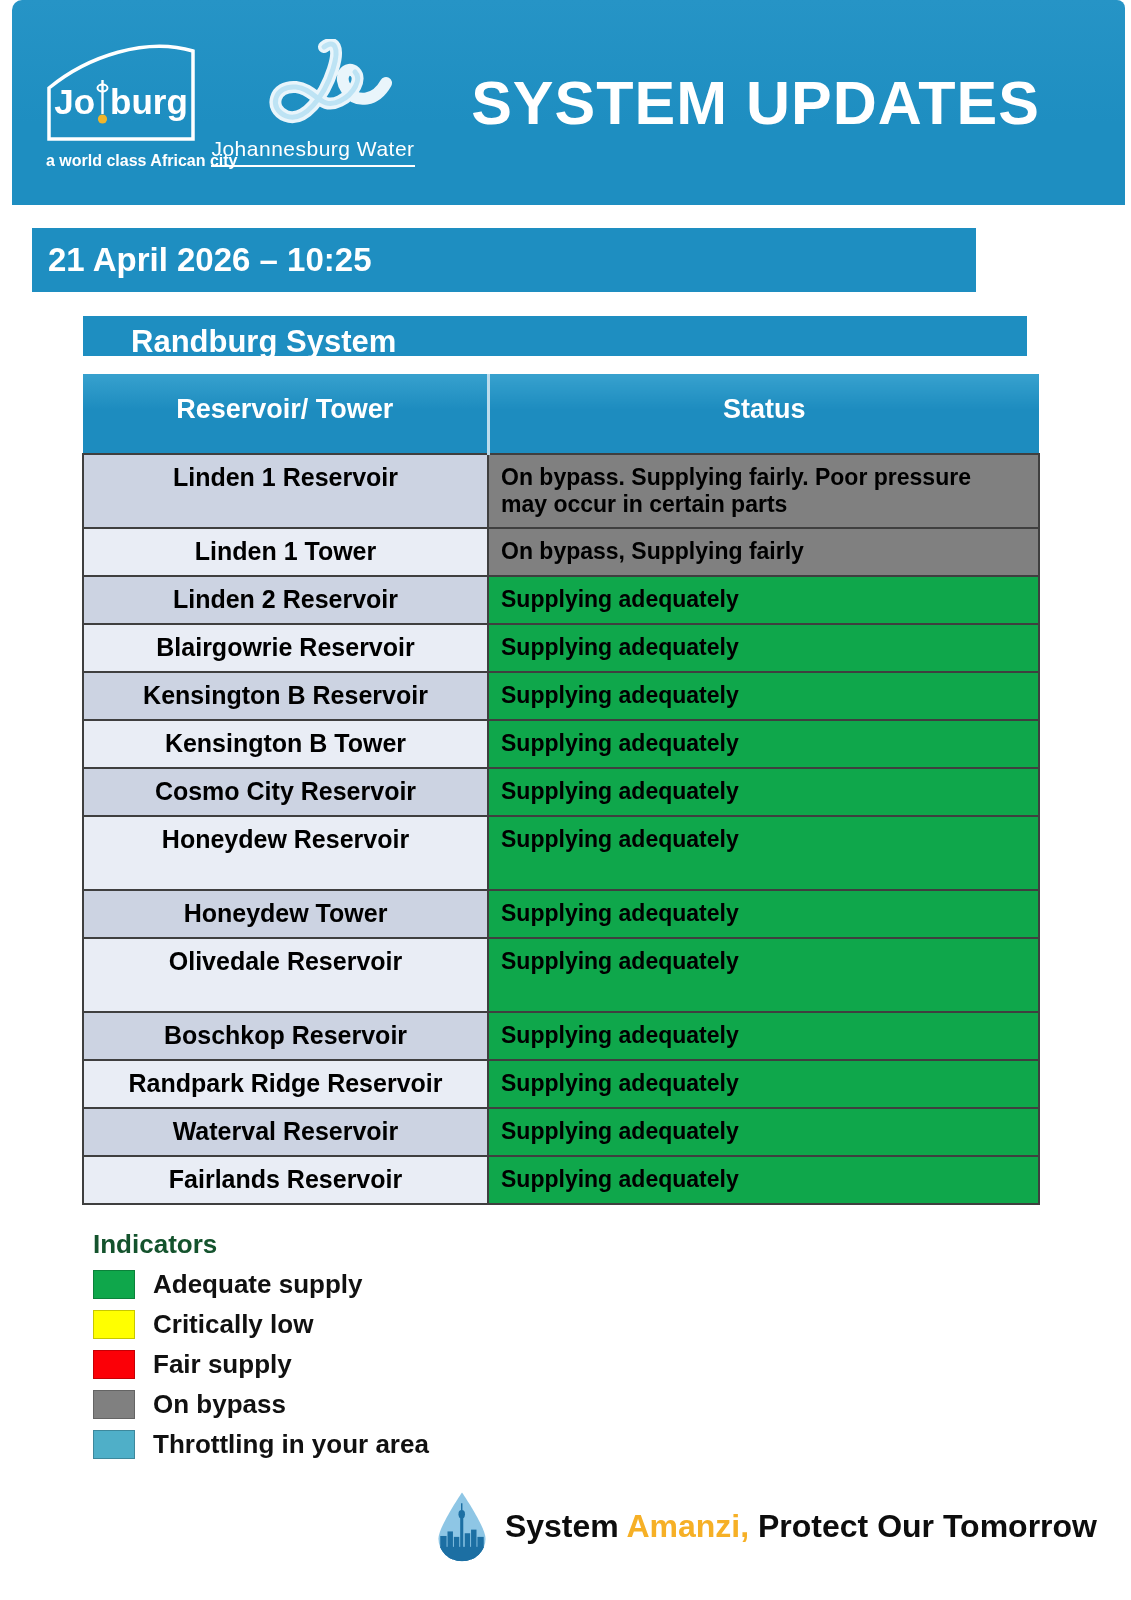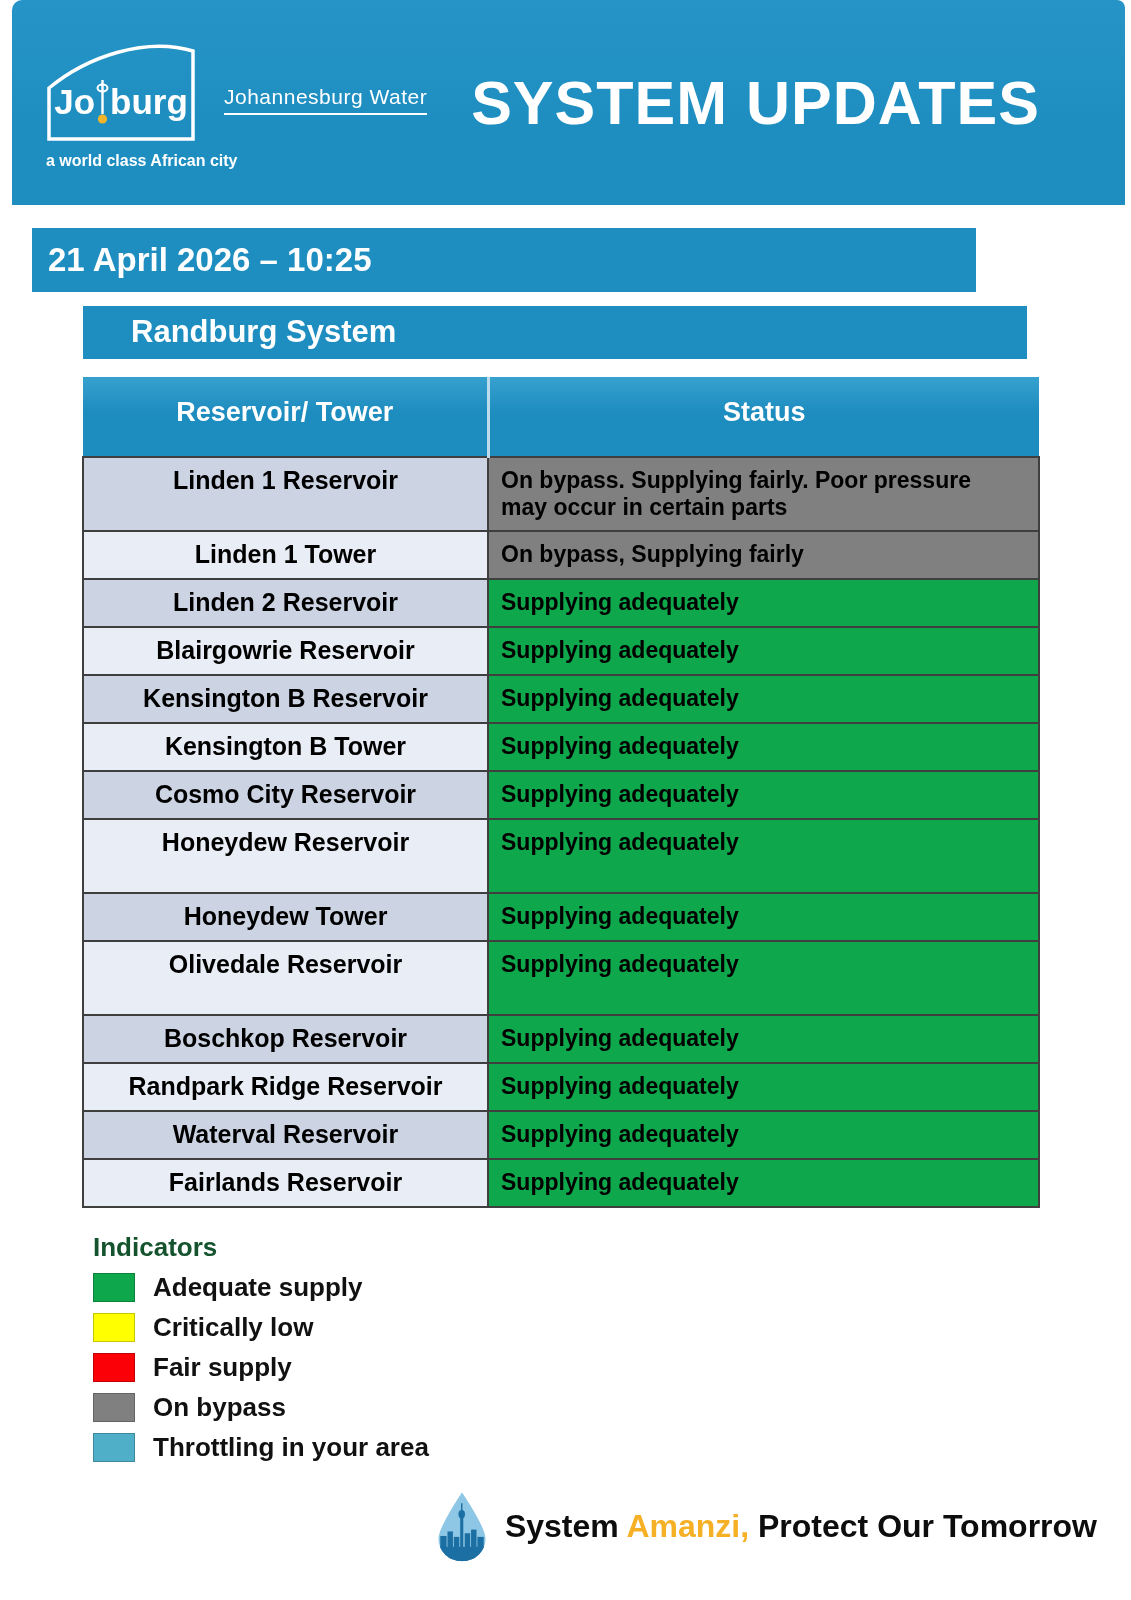--- a/index.html
+++ b/index.html
@@ -35,41 +35,41 @@
     font-size: 35px; font-weight: bold; letter-spacing: 0px;
     display: flex; align-items: flex-end; justify-content: center;
   }
   .joburg-word .tower-glyph { display: inline-block; margin: 0 1px -2px 1px; }
   .joburg-tagline {
     margin-top: 10px; color: #ffffff;
     font-size: 16px; font-weight: bold; white-space: nowrap;
   }
   .jw-block {
     margin-left: 26px; width: 178px; flex: 0 0 auto;
-    display: flex; flex-direction: row; align-items: center;
+    display: flex; flex-direction: column; align-items: center;
   }
   .jw-word {
     color: #ffffff; font-size: 21px; letter-spacing: 0.5px;
     border-bottom: 2px solid #ffffff; padding-bottom: 4px;
     white-space: nowrap; margin-top: -6px;
   }
   .header-title {
     flex: 1 1 auto; text-align: center;
     color: #ffffff; font-size: 61px; font-weight: bold;
     letter-spacing: 1px; padding-right: 16px; white-space: nowrap;
   }
 
   
   .bar {
     margin-left: 83px; width: 944px;
     background: #1e8ec1; color: #ffffff; font-weight: bold;
     padding-left: 16px;
   }
   .date-bar { margin-top: 23px; height: 64px; font-size: 33px; line-height: 64px; margin-left: 32px; }
-  .system-bar { margin-top: 14px; height: 53px; font-size: 31px; line-height: 52px; padding-left: 48px; }
+  .system-bar { margin-top: 24px; height: 40px; font-size: 31px; line-height: 52px; padding-left: 48px; }
 
   
   table.status-table {
     margin: 18px 0 0 82px;
     width: 956px;
     border-collapse: collapse;
     table-layout: fixed;
   }
   .status-table col.c1 { width: 405px; }
   .status-table col.c2 { width: 551px; }

